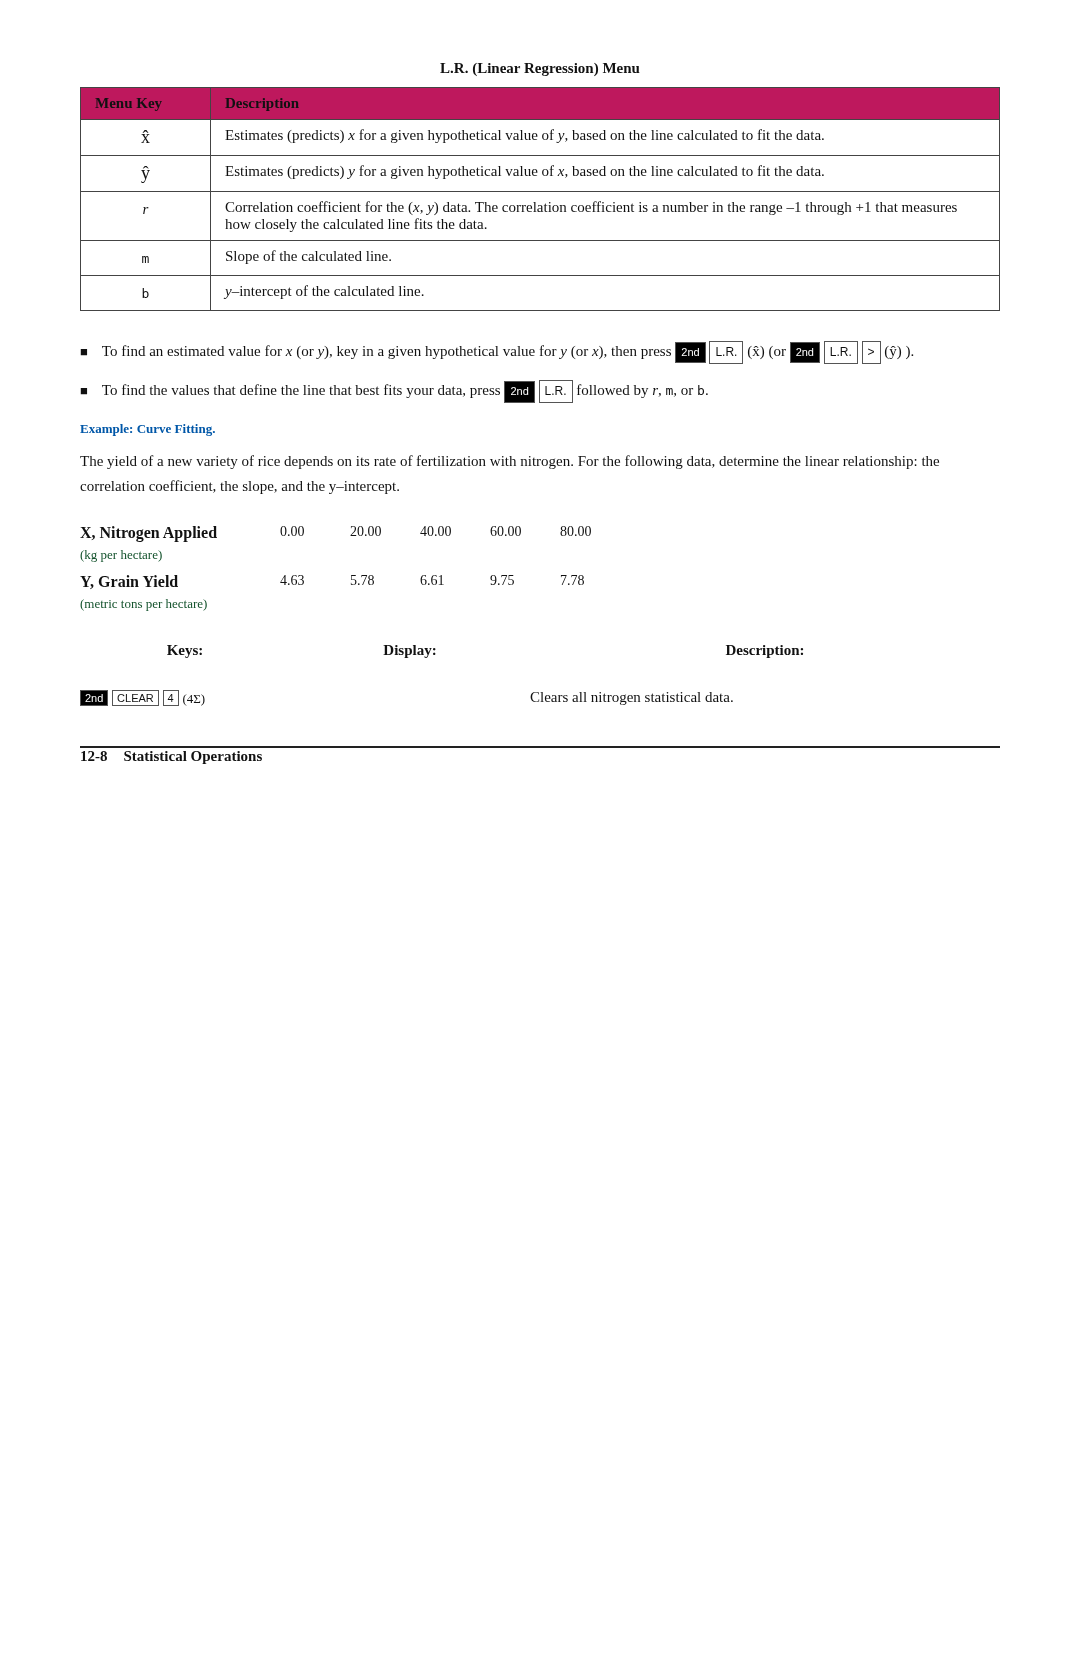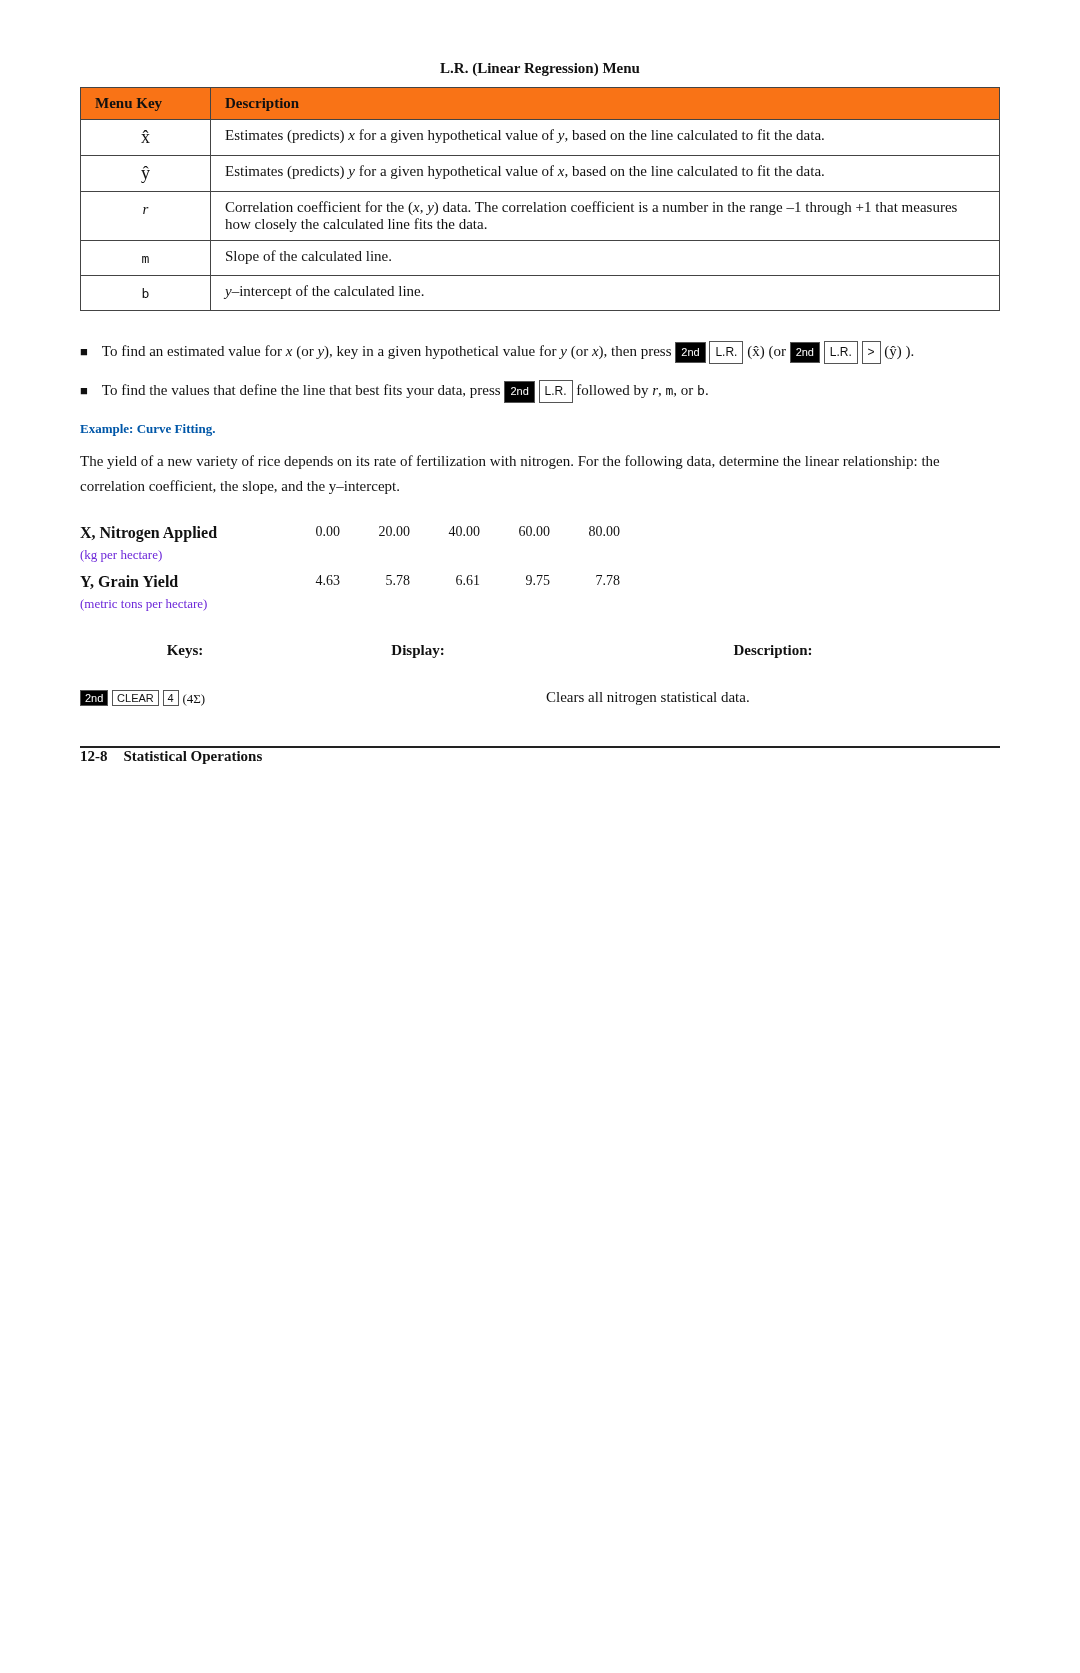--- a/index.html
+++ b/index.html
@@ -26,21 +26,21 @@
       margin-bottom: 28px;
     }
     table.lr-table th, table.lr-table td {
       border: 1.5px solid #444;
       padding: 7px 14px;
       vertical-align: top;
       font-size: 15px;
     }
     table.lr-table th {
       font-weight: bold;
-      background: #f97316;
+      background: #be185d;
       text-align: left;
     }
     table.lr-table td:first-child {
       text-align: center;
       width: 130px;
       font-size: 17px;
     }
 
     .symbol { font-size: 17px; }
 
@@ -111,41 +111,40 @@
       font-size: 14px;
       line-height: 1.5;
     }
     .data-label-bold {
       font-weight: bold;
       font-size: 16px;
     }
     .data-label-normal {
       font-weight: normal;
       font-size: 13px;
-      color: #6d28d9;
+      color: #14532d;
     }
     .data-values {
       display: flex;
       gap: 0;
       flex: 1;
       font-size: 14px;
       align-items: flex-start;
     }
     .data-val {
       min-width: 70px;
-      text-align: right;
       padding-right: 10px;
       font-size: 14px;
       line-height: 1.5;
     }
 
     .keys-section {
       display: grid;
       grid-template-columns: 220px 220px 1fr;
-      gap: 8px;
+      gap: 0;
       margin-bottom: 22px;
     }
     .keys-header, .display-header, .desc-header {
       font-weight: bold;
       font-size: 15px;
       margin-bottom: 8px;
       text-align: center;
     }
     .keys-col { padding: 0 10px 0 0; }
     .display-col { padding: 0 10px; text-align: center; }

